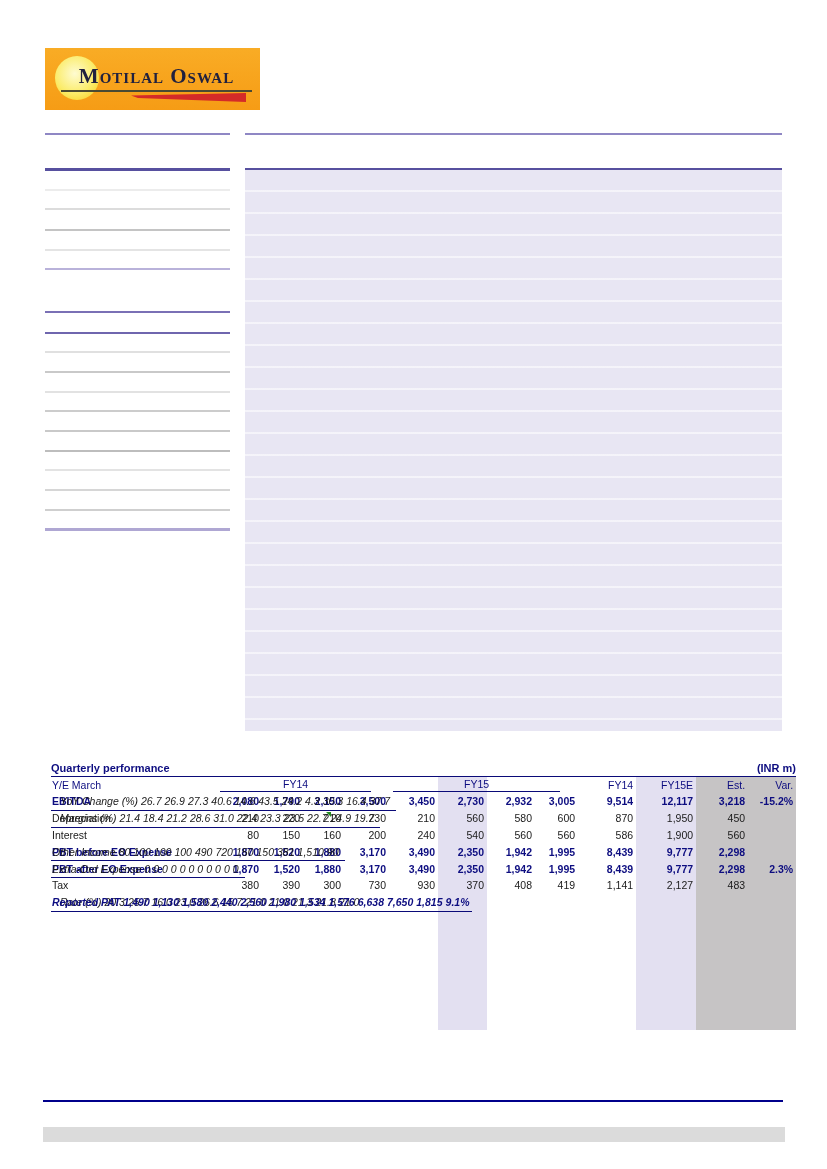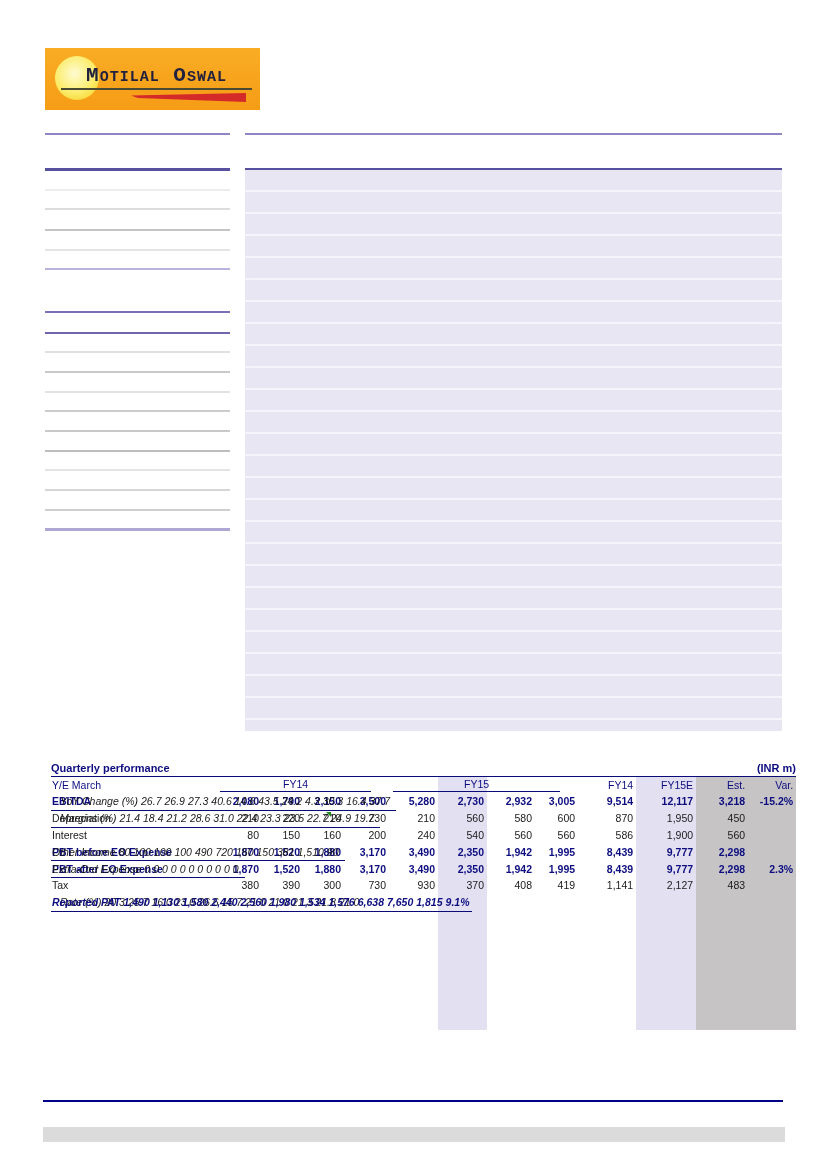--- a/index.html
+++ b/index.html
@@ -14,21 +14,21 @@
     position:absolute; left:45px; top:48px; width:215px; height:62px;
     background: linear-gradient(180deg,#F9AC25 0%, #F69C15 100%);
     overflow:hidden;
   }
   .logo .sun {
     position:absolute; left:10px; top:8px; width:44px; height:44px; border-radius:50%;
     background: radial-gradient(circle at 45% 40%, #FEFBD1 0%, #FBEC6A 55%, #F8D83A 80%, rgba(248,216,58,0) 100%);
   }
   .logo .brand-text {
     position:absolute; left:16px; right:8px; top:16px;
-    font-family:Liberation Mono, monospace; font-variant:small-caps; font-weight:bold;
+    font-family:Liberation Serif, serif; font-variant:small-caps; font-weight:bold;
     font-size:21px; letter-spacing:1px; color:#21213F; text-align:center;
     border-bottom:2px solid #4A4A33; padding-bottom:1px; white-space:nowrap;
   }
   .logo .swoosh {
     position:absolute; right:14px; top:45px; width:115px; height:9px; background:#D42B28;
     clip-path: polygon(0 28%, 100% 0, 100% 100%, 6% 55%);
   }
 
   
   .rule { position:absolute;font-style:italic; }
@@ -165,21 +165,21 @@
           <td class="num">16.4</td>
           <td class="num">37.7</td>
           <td class="num"></td>
         </tr>
         <tr class="bold-row">
           <td class="lbl">EBITDA</td>
           <td class="num">2,080</td>
           <td class="num">1,790</td>
           <td class="num">2,150</td>
           <td class="num">3,500</td>
-          <td class="num">5,280</td>
+          <td class="num">3,450</td>
           <td class="num">2,730</td>
           <td class="num">2,932</td>
           <td class="num">3,005</td>
           <td class="num">9,514</td>
           <td class="num">12,117</td>
           <td class="num">3,218</td>
           <td class="num">-15.2%</td>
         </tr>
         <tr class="indent rule">
           <td class="lbl">Margins (%)</td>

